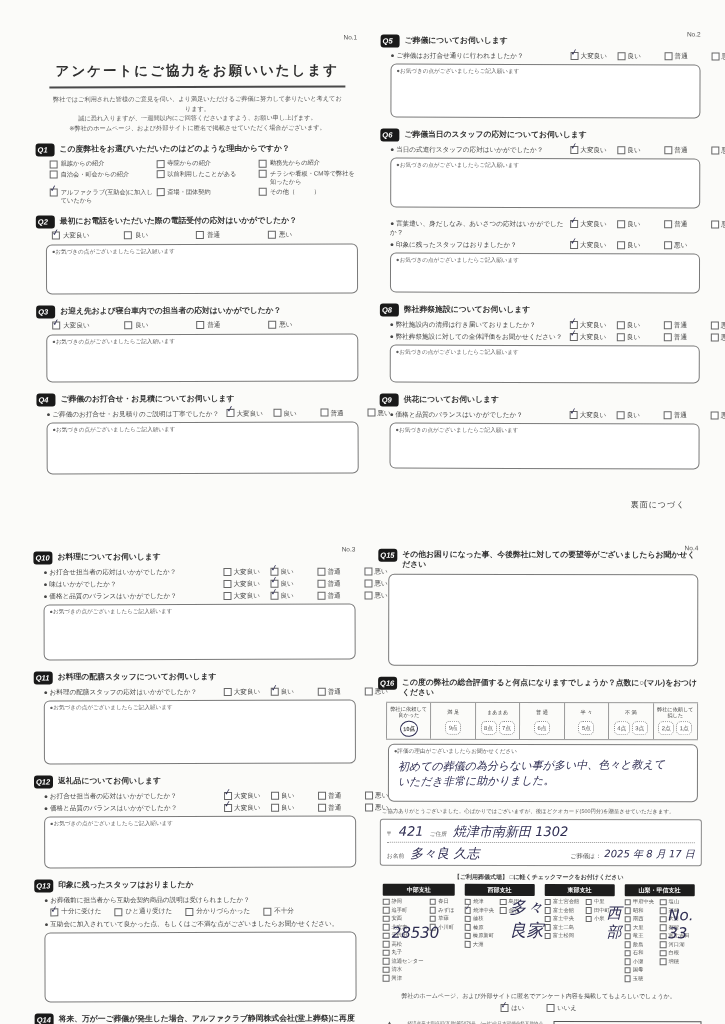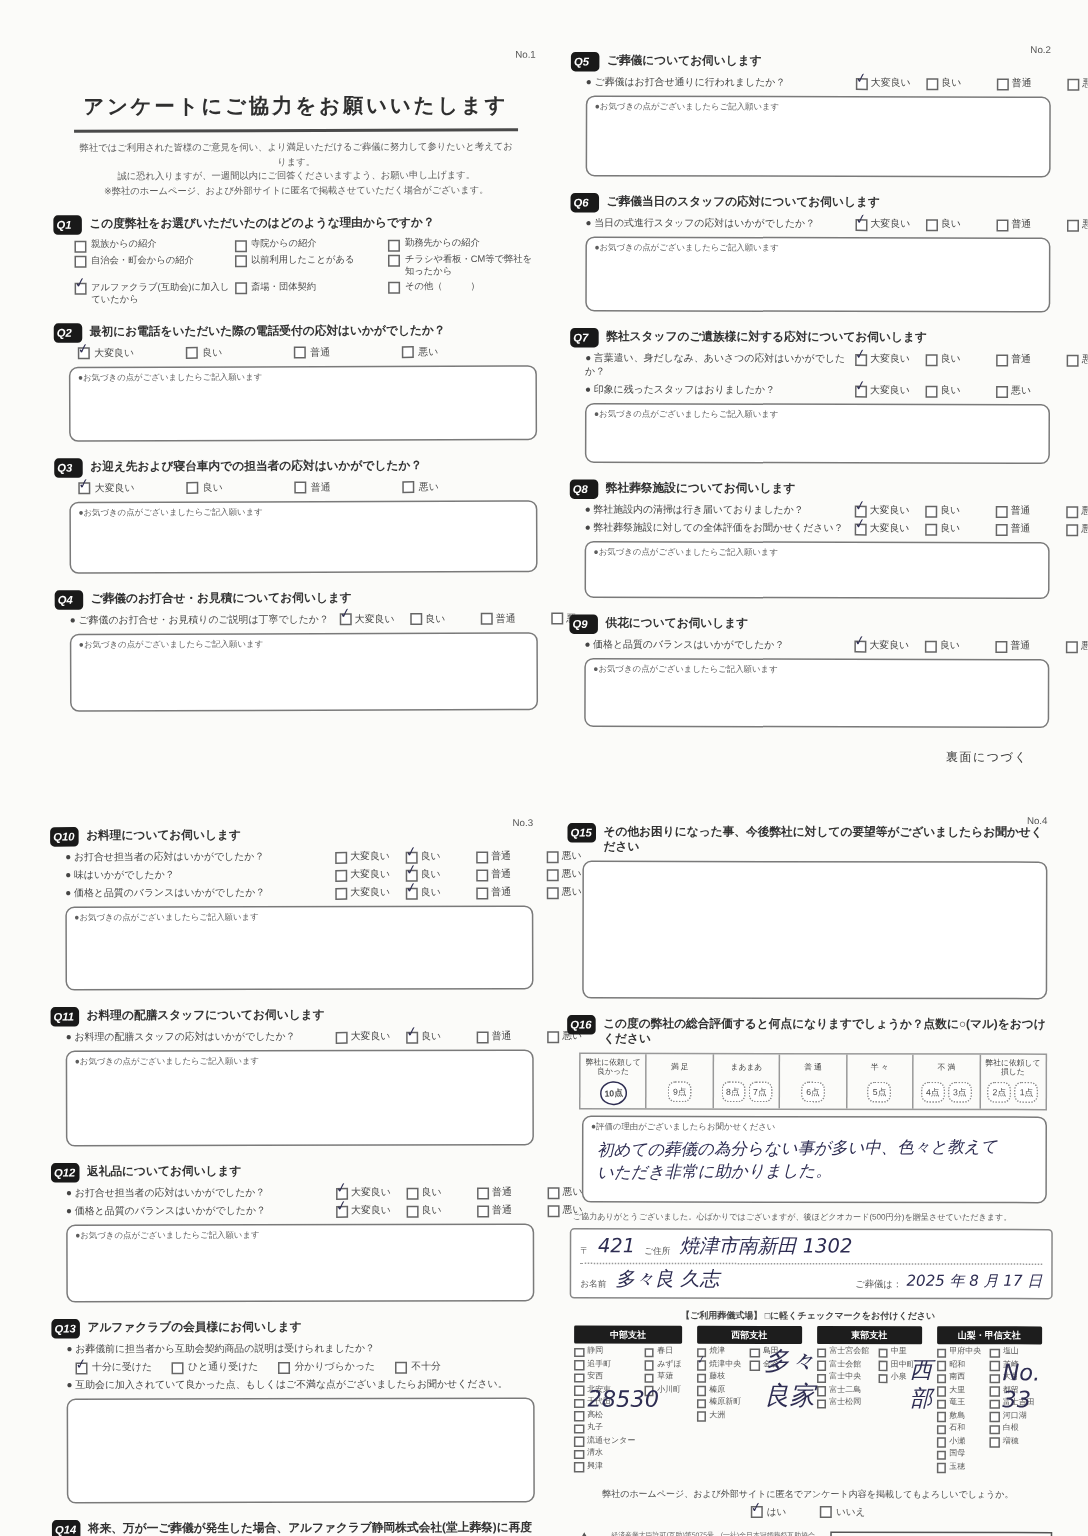--- a/index.html
+++ b/index.html
@@ -294,24 +294,20 @@
             <span class="cb"></span>
             <span>悪い</span>
           </span>
         </span>
       </div>
       <div class="cbox" style="min-height: 42px;">
         <div class="cbox-label">●お気づきの点がございましたらご記入願います</div>
       </div>
     </div>
     <div class="q">
-      <div class="q-head">
-        <span class="q-badge">Q7</span>
-        <span class="q-title">弊社スタッフのご遺族様に対する応対についてお伺いします</span>
-      </div>
       <div class="bullet">
         <span class="b-label">● 言葉遣い、身だしなみ、あいさつの応対はいかがでしたか？</span>
         <span class="opts">
           <span class="opt">
             <span class="cb">
               <span class="tick">✓</span>
             </span>
             <span>大変良い</span>
           </span>
           <span class="opt">
@@ -603,21 +599,21 @@
           </span>
         </span>
       </div>
       <div class="cbox" style="min-height: 44px;">
         <div class="cbox-label">●お気づきの点がございましたらご記入願います</div>
       </div>
     </div>
     <div class="q">
       <div class="q-head">
         <span class="q-badge">Q13</span>
-        <span class="q-title">アルファクラブの会員様にお伺いします</span>
+        <span class="q-title">印象に残ったスタッフはおりましたか</span>
       </div>
       <div class="bullet">
         <span class="b-label full">● お葬儀前に担当者から互助会契約商品の説明は受けられましたか？</span>
       </div>
       <div class="optrow compact">
         <span class="opt">
           <span class="cb">
             <span class="tick">✓</span>
           </span>
           <span>十分に受けた</span>

